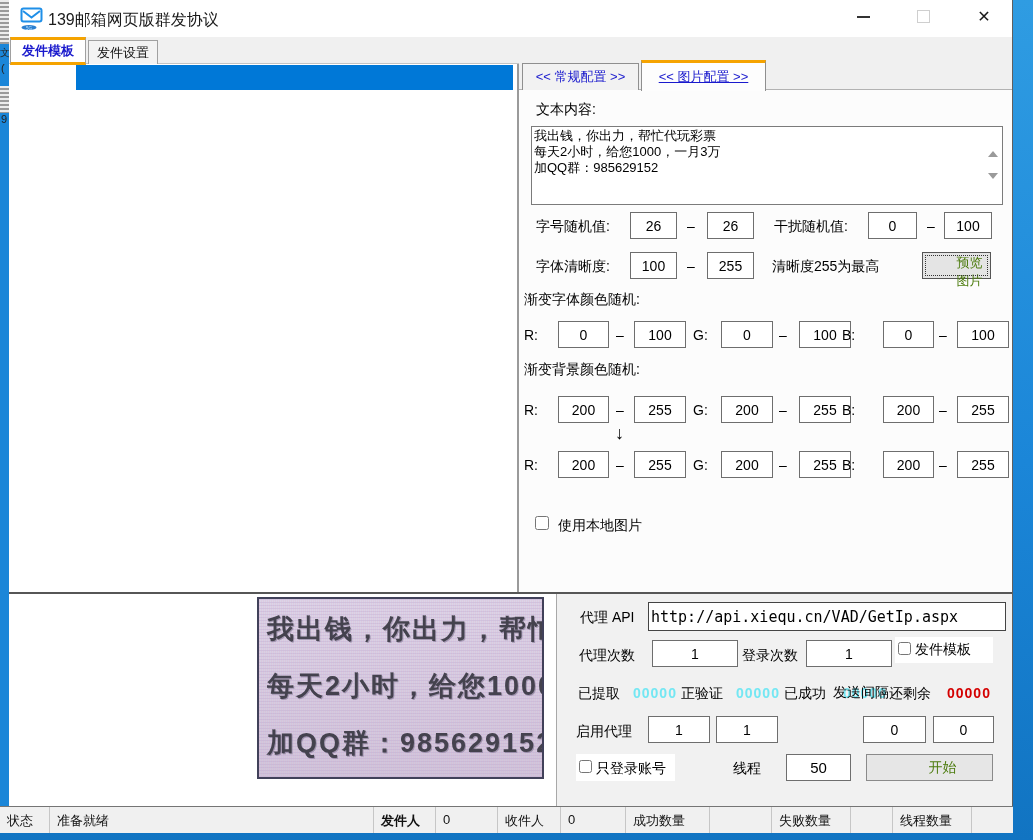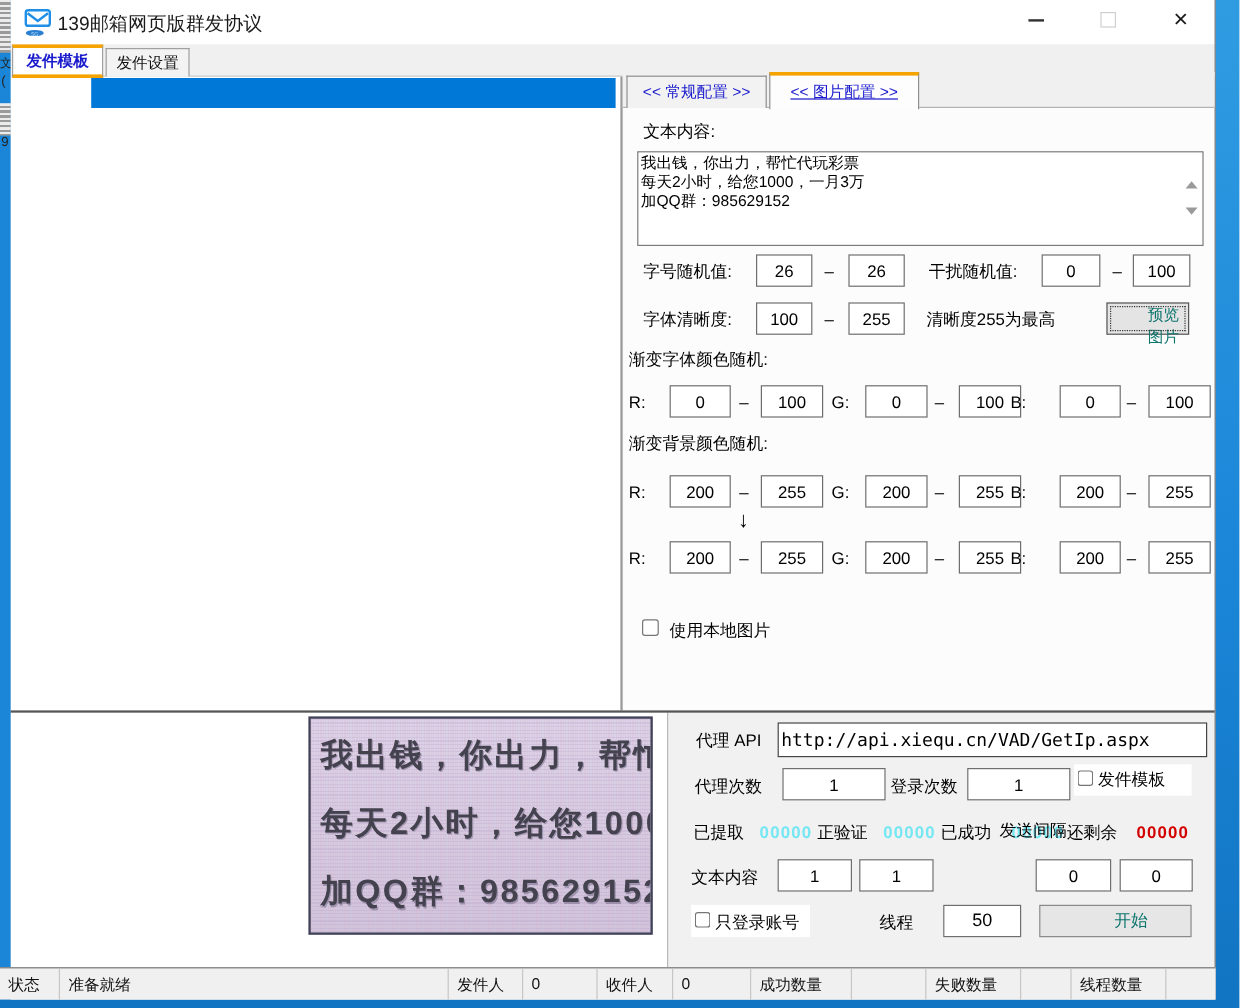--- a/index.html
+++ b/index.html
@@ -6,21 +6,21 @@
   body{font-family:"Liberation Sans","DejaVu Sans",sans-serif;}
   #root{position:relative;width:1033px;height:840px;overflow:hidden;
         background:linear-gradient(180deg,#2f9ce2 0%,#1b86d8 55%,#1174c2 100%);}
   .abs{position:absolute;box-sizing:border-box;}
   .lbl{position:absolute;box-sizing:border-box;font-size:14px;color:#000;white-space:nowrap;line-height:16px;}
   .num{position:absolute;box-sizing:border-box;height:27px;border:1px solid #6e6e6e;background:#fff;
        text-align:center;font-size:14px;font-family:"Liberation Sans","DejaVu Sans",sans-serif;padding:0;color:#000;}
   .dash{position:absolute;font-size:14px;color:#000;}
   .cb{position:absolute;width:14px;height:14px;margin:0;}
   .btn{position:absolute;box-sizing:border-box;background:#e4e4e4;border:1px solid #7e7e7e;
-       font-size:14px;color:#0f766e;font-family:inherit;padding-left:32px;}
+       font-size:14px;color:#4d7c0f;font-family:inherit;padding-left:32px;}
   .cyan{color:#74e7f3;font-weight:bold;letter-spacing:1px;}
   .red{color:#d40000;font-weight:bold;letter-spacing:1px;}
   .tri-up{width:0;height:0;border-left:5px solid transparent;border-right:5px solid transparent;border-bottom:6px solid #9a9a9a;}
   .tri-dn{width:0;height:0;border-left:5px solid transparent;border-right:5px solid transparent;border-top:6px solid #9a9a9a;}
   .stripes{background:repeating-linear-gradient(180deg,#ececec 0 2px,#9a9a9a 2px 4px);}
   .scell{box-sizing:border-box;border-right:1px solid #c6c6c6;padding:5px 0 0 7px;font-size:13px;
          color:#111;white-space:nowrap;overflow:hidden;height:26px;}
   .preview-line{font-size:27px;font-weight:bold;line-height:57px;color:#44424e;letter-spacing:2px;
                 white-space:nowrap;text-shadow:1px 1px 0 rgba(100,90,120,.45);}
 </style>
@@ -196,39 +196,39 @@
 
     <span class="lbl" style="left:578px;top:685px;">已提取</span>
     <span class="lbl cyan" style="left:633px;top:685px;">00000</span>
     <span class="lbl" style="left:681px;top:685px;">正验证</span>
     <span class="lbl cyan" style="left:736px;top:685px;">00000</span>
     <span class="lbl" style="left:784px;top:685px;">已成功</span>
     <span class="lbl cyan" style="left:843px;top:685px;">00000</span>
     <span class="lbl" style="left:889px;top:685px;">还剩余</span>
     <span class="lbl red" style="left:947px;top:685px;">00000</span>
 
-    <span class="lbl" style="left:576px;top:723px;">文本内容</span>
+    <span class="lbl" style="left:576px;top:723px;">启用代理</span>
     <input class="num" style="left: 648px; top: 716px; width: 62px;" value="1">
     <input class="num" style="left: 716px; top: 716px; width: 62px;" value="1">
     <span class="lbl" style="left:793px;top:684px;margin-left:40px;">发送间隔</span>
     <input class="num" style="left: 863px; top: 716px; width: 63px;" value="0">
     <input class="num" style="left: 933px; top: 716px; width: 61px;" value="0">
 
     <div class="abs" style="left:576px;top:754px;width:99px;height:27px;background:#fff;"></div>
     <input type="checkbox" class="cb" style="left: 579px; top: 760px; width: 13px; height: 13px;">
     <span class="lbl" style="left:596px;top:760px;">只登录账号</span>
     <span class="lbl" style="left:733px;top:760px;">线程</span>
     <input class="num" style="left: 786px; top: 754px; width: 65px; font-size: 15px;" value="50">
     <button class="btn" style="left:866px;top:754px;width:127px;height:27px;background:#e6e6e6;border:1px solid #8a8a8a;">开始</button>
   </div>
 
   <div class="abs" style="left:0;top:806px;width:1013px;height:27px;background:#f0f0f0;border-top:1px solid #757575;display:flex;">
     <div class="scell" style="width:50px;">状态</div>
     <div class="scell" style="width:324px;">准备就绪</div>
-    <div class="scell" style="width:62px;">发件人</div>
+    <div class="scell" style="width:62px;font-weight:bold;">发件人</div>
     <div class="scell" style="width:62px;">0</div>
     <div class="scell" style="width:63px;">收件人</div>
     <div class="scell" style="width:65px;">0</div>
     <div class="scell" style="width:84px;">成功数量</div>
     <div class="scell" style="width:62px;"></div>
     <div class="scell" style="width:79px;">失败数量</div>
     <div class="scell" style="width:42px;"></div>
     <div class="scell" style="width:79px;">线程数量</div>
     <div class="scell" style="flex:1;border-right:none;"></div>
   </div>

